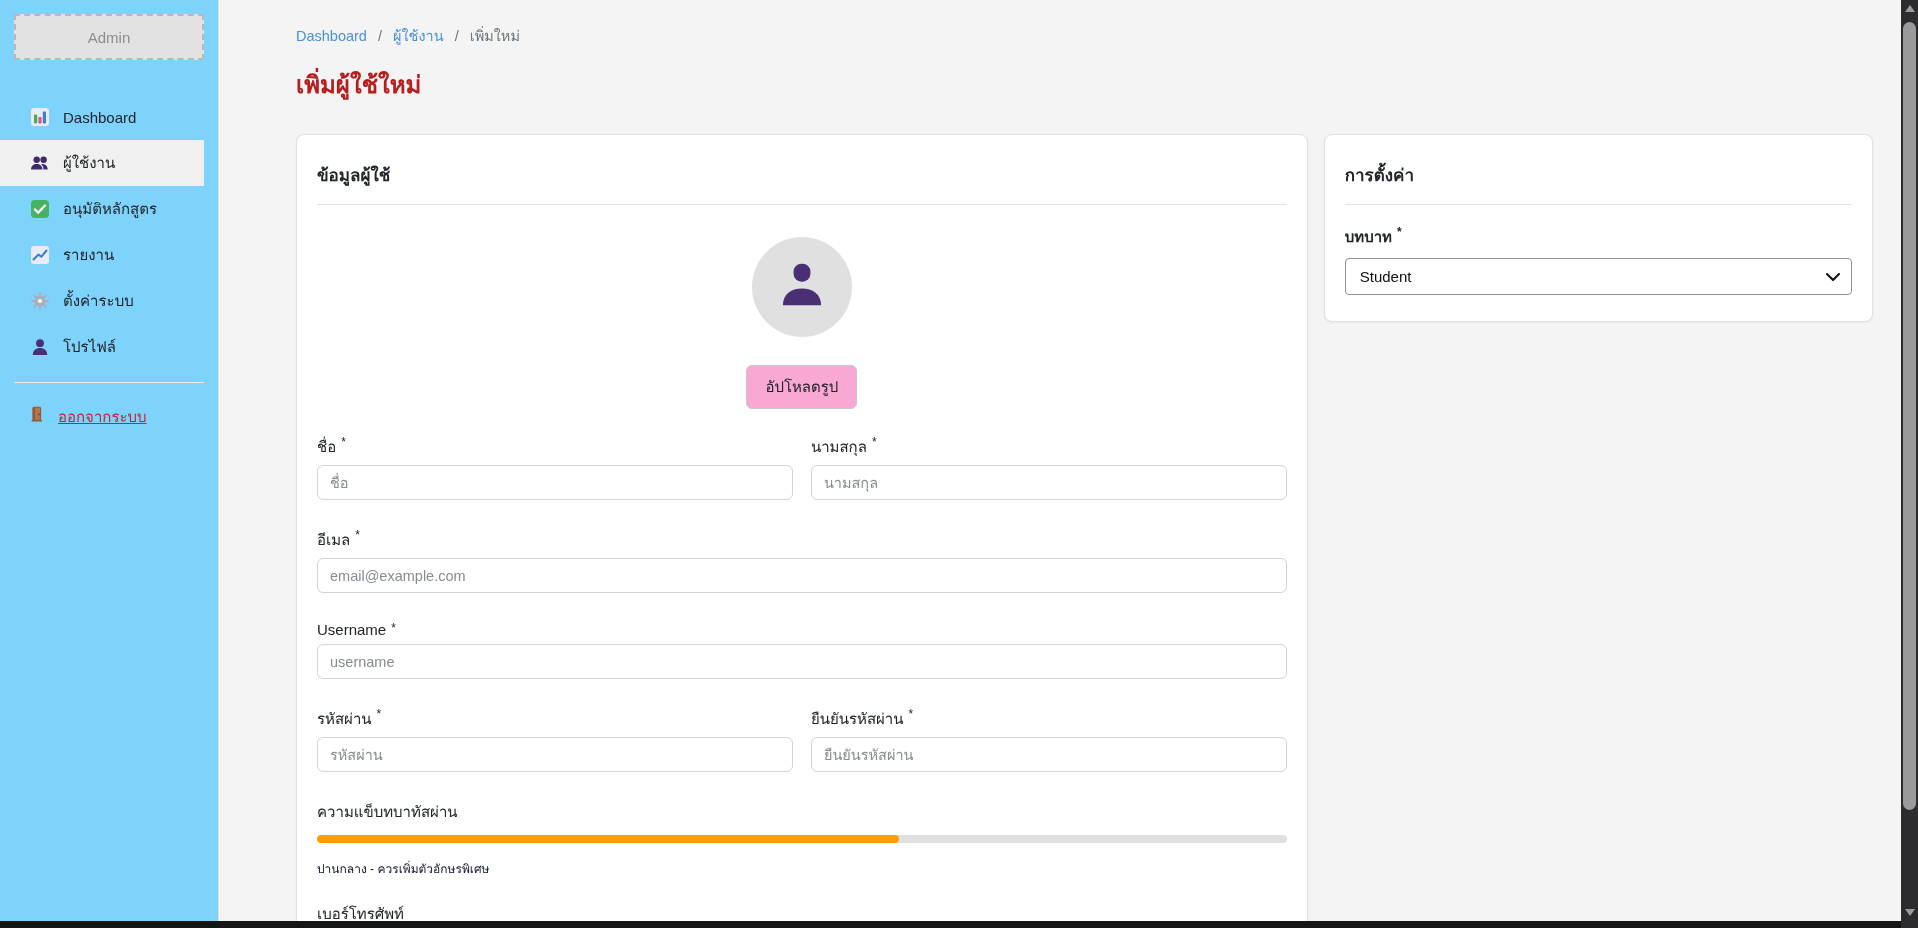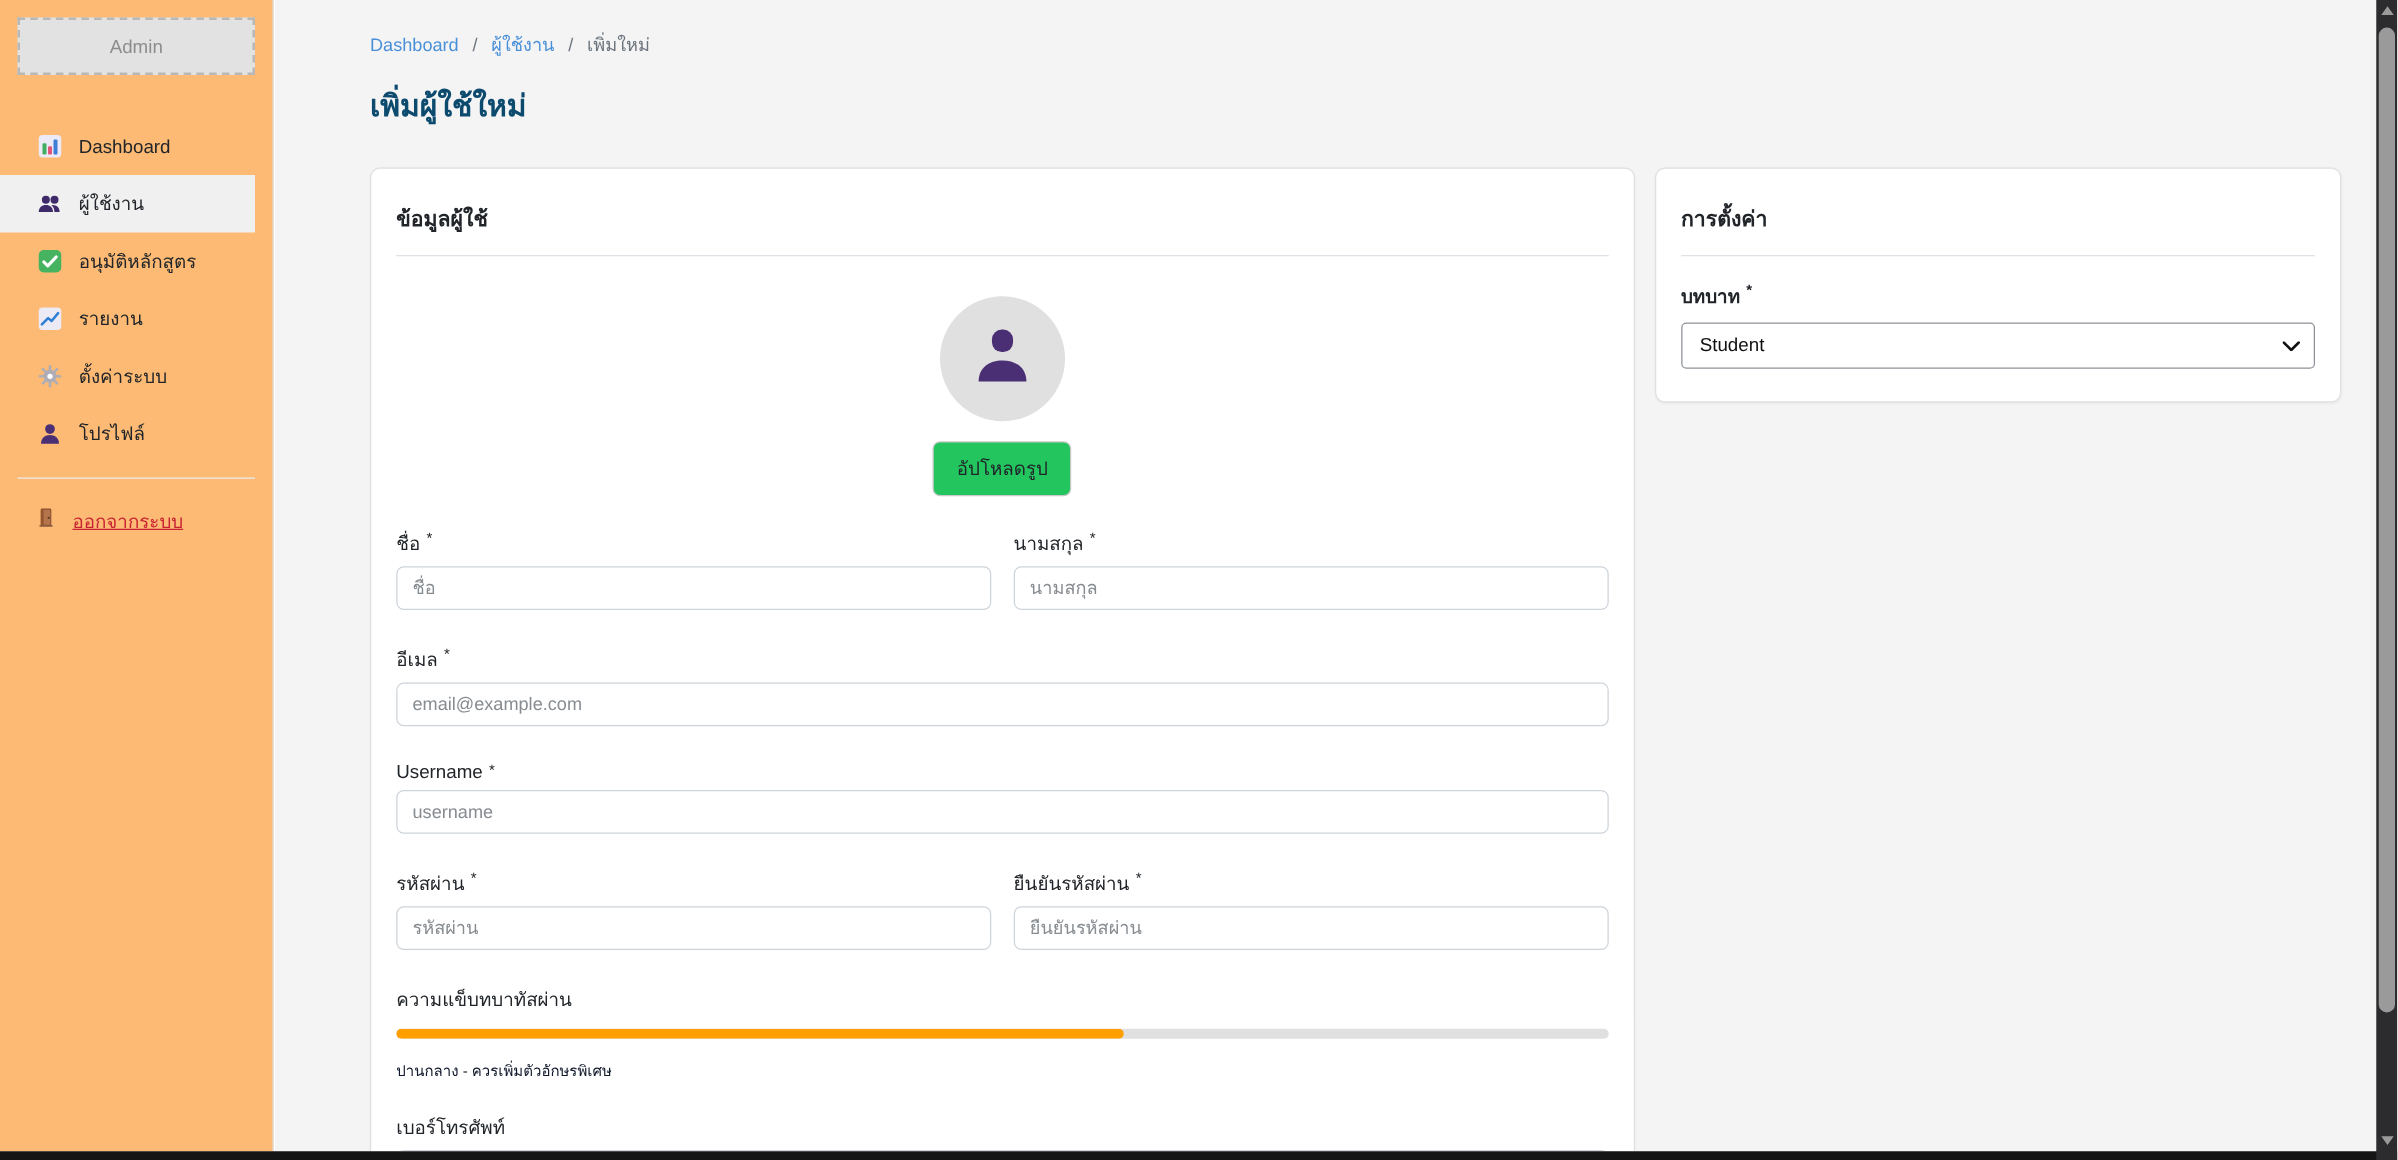--- a/index.html
+++ b/index.html
@@ -1,51 +1,51 @@
 <!DOCTYPE html>
 <html><head>
 <meta charset="utf-8">
 <style>
   * { margin:0; padding:0; box-sizing:border-box; }
   html,body { width:1918px; height:928px; }
   body { font-family:"Liberation Sans","DejaVu Sans",sans-serif; background:#fff; overflow:hidden; }
   .screen { position:relative; width:1918px; height:928px; background:#fff; overflow:hidden; }
 
   
-  .sidebar { position:absolute; left:0; top:0; bottom:7px; width:219px; background:#fdba74; border-right:1px solid #dee2e6; }
+  .sidebar { position:absolute; left:0; top:0; bottom:7px; width:219px; background:#7dd3fc; border-right:1px solid #dee2e6; }
   .logo-box { margin:14px; height:46px; background:#e2e2e2; border:2px dashed #b8b8b8;
               display:flex; align-items:center; justify-content:center; color:#8d8d8d; font-size:15px; }
   .nav { margin-top:34px; }
   .nav-item { display:flex; align-items:center; gap:13px; height:46px; padding-left:30px; margin-right:14px;
               font-size:15px; color:#212529; cursor:pointer; }
   .nav-item.active { background:#f0f0f1; }
   .nav-icon { width:20px; height:20px; display:inline-flex; flex:0 0 20px; }
   .side-divider { border-top:1px solid #e9ecef; margin:12px 14px 0; }
   .logout { display:inline-flex; align-items:flex-start; gap:10px; margin:22px 0 0 28px;
             color:#c82333; text-decoration:underline; font-size:15px; cursor:pointer; }
 
   
   .main { position:absolute; left:220px; top:0; right:17px; bottom:7px; background:#f4f4f5; overflow:hidden; }
   .content { padding:24px 28px 0 76px; }
   .breadcrumb { font-size:14.5px; color:#6c757d; }
   .breadcrumb a { color:#4a90d9; text-decoration:none; cursor:pointer; }
   .breadcrumb .sep { margin:0 7px; color:#6c757d; }
-  .page-title { margin-top:18px; font-size:24px; font-weight:bold; color:#0c4a6e; }
+  .page-title { margin-top:18px; font-size:24px; font-weight:bold; color:#b91c1c; }
 
   .cards { display:flex; gap:16px; margin-top:30px; align-items:flex-start; }
   .card { background:#fff; border:1px solid #e0e0e0; border-radius:8px; box-shadow:0 1px 2px rgba(0,0,0,.05); }
   .card-form { width:1040px; padding:20px 20px 16px; }
   .card-settings { width:564px; padding:20px 20px 26px; }
   .card h2 { margin-top:6px; font-size:17px; font-weight:bold; color:#212529; }
   .card hr { border:none; border-top:1px solid #dee2e6; margin-top:16px; }
 
   .avatar-wrap { display:flex; flex-direction:column; align-items:center; padding:32px 0 26px; }
   .avatar { width:100px; height:100px; border-radius:50%; background:#e0e0e0;
             display:flex; align-items:center; justify-content:center; overflow:hidden; }
-  .upload-btn { margin-top:16px; padding:9px 18px; background:#22c55e; border:1px solid #c9c9c9; border-radius:6px;
+  .upload-btn { margin-top:28px; padding:9px 18px; background:#f9a8d4; border:1px solid #c9c9c9; border-radius:6px;
                 font-size:15px; color:#212529; cursor:pointer; font-family:inherit; }
 
   .group { margin-bottom:28px; }
   .field-label { display:block; font-weight:normal; font-size:15px; color:#212529; margin-bottom:6px; }
   .req { margin-left:5px; font-size:12px; vertical-align:top; color:#212529; }
   .field-input { width:100%; height:35px; border:1px solid #ced4da; border-radius:6px; padding:0 12px;
                  font-size:14.5px; color:#212529; background:#fff; font-family:inherit; }
   .field-input::placeholder { color:#878c91; }
   .grid-2 { display:flex; gap:18px; }
   .grid-2 .group { flex:1; }

